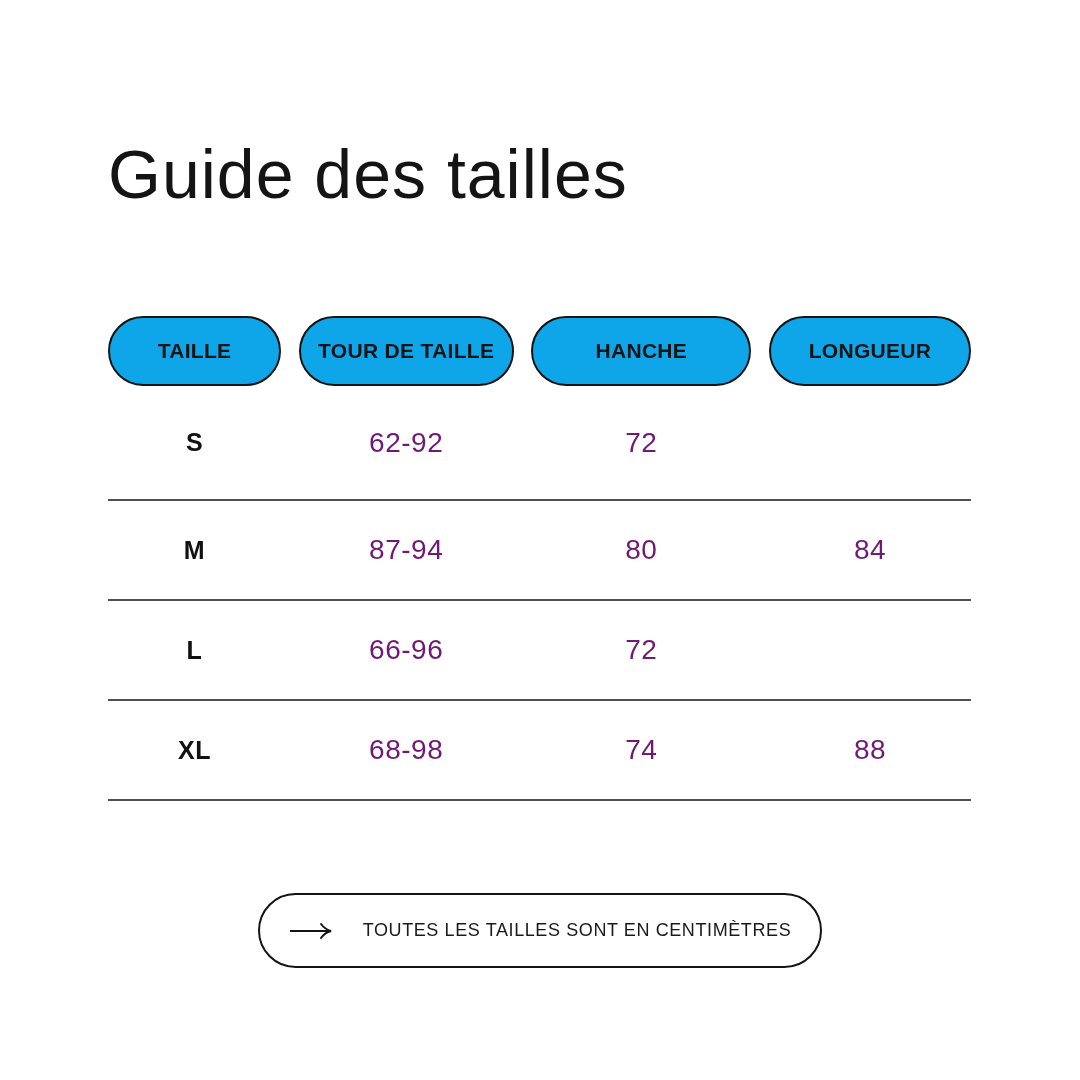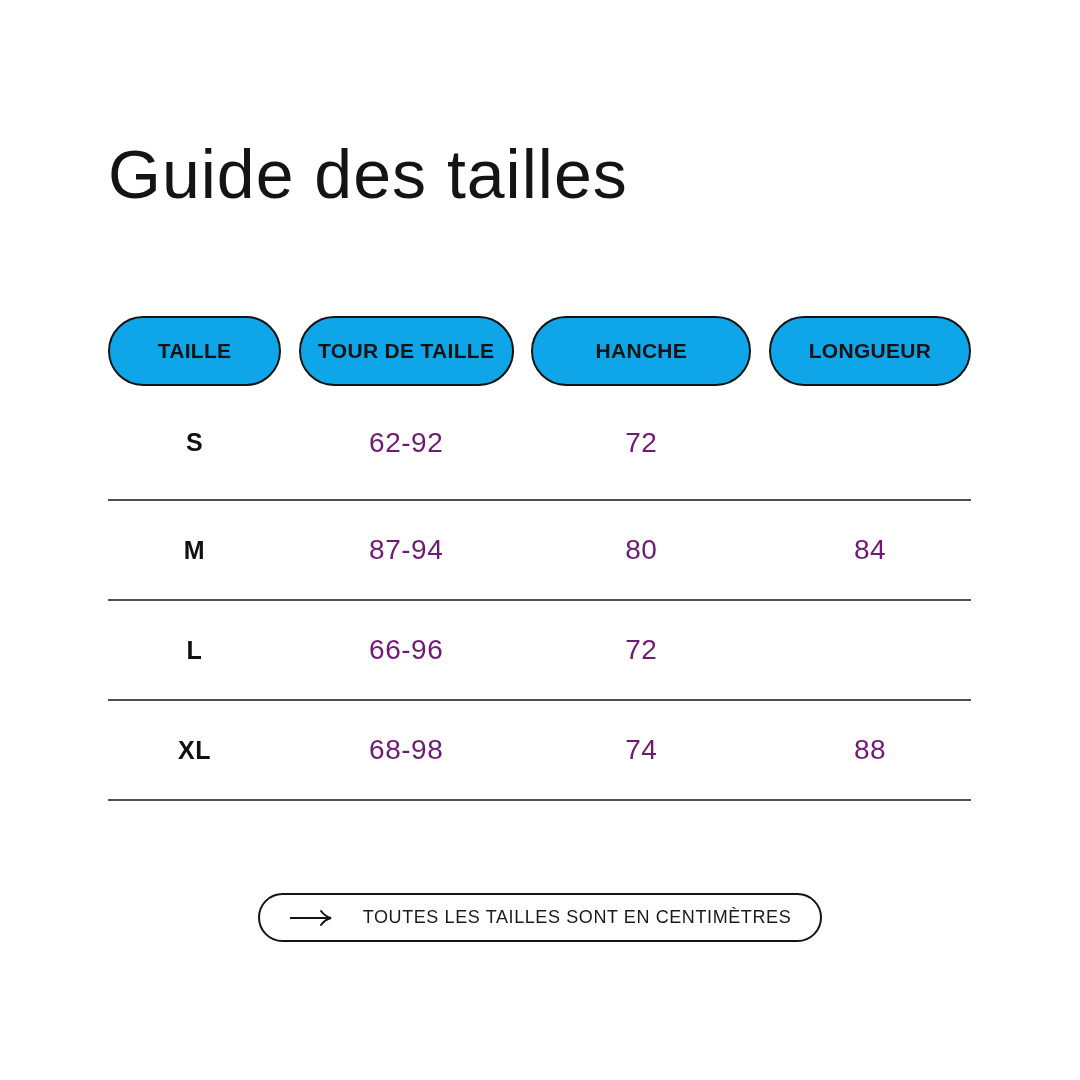--- a/index.html
+++ b/index.html
@@ -73,21 +73,21 @@
     font-size: 25px;
     font-weight: bold;
     letter-spacing: 0.5px;
     color: #111111;
   }
   .footer-pill {
     position: absolute;
     left: 258px;
     top: 893px;
     width: 564px;
-    height: 49px;
+    height: 75px;
     box-sizing: border-box;
     border: 2px solid #141414;
     border-radius: 999px;
     background: #ffffff;
     display: flex;
     align-items: center;
     justify-content: center;
     gap: 30px;
   }
   .footer-pill .note-text {

